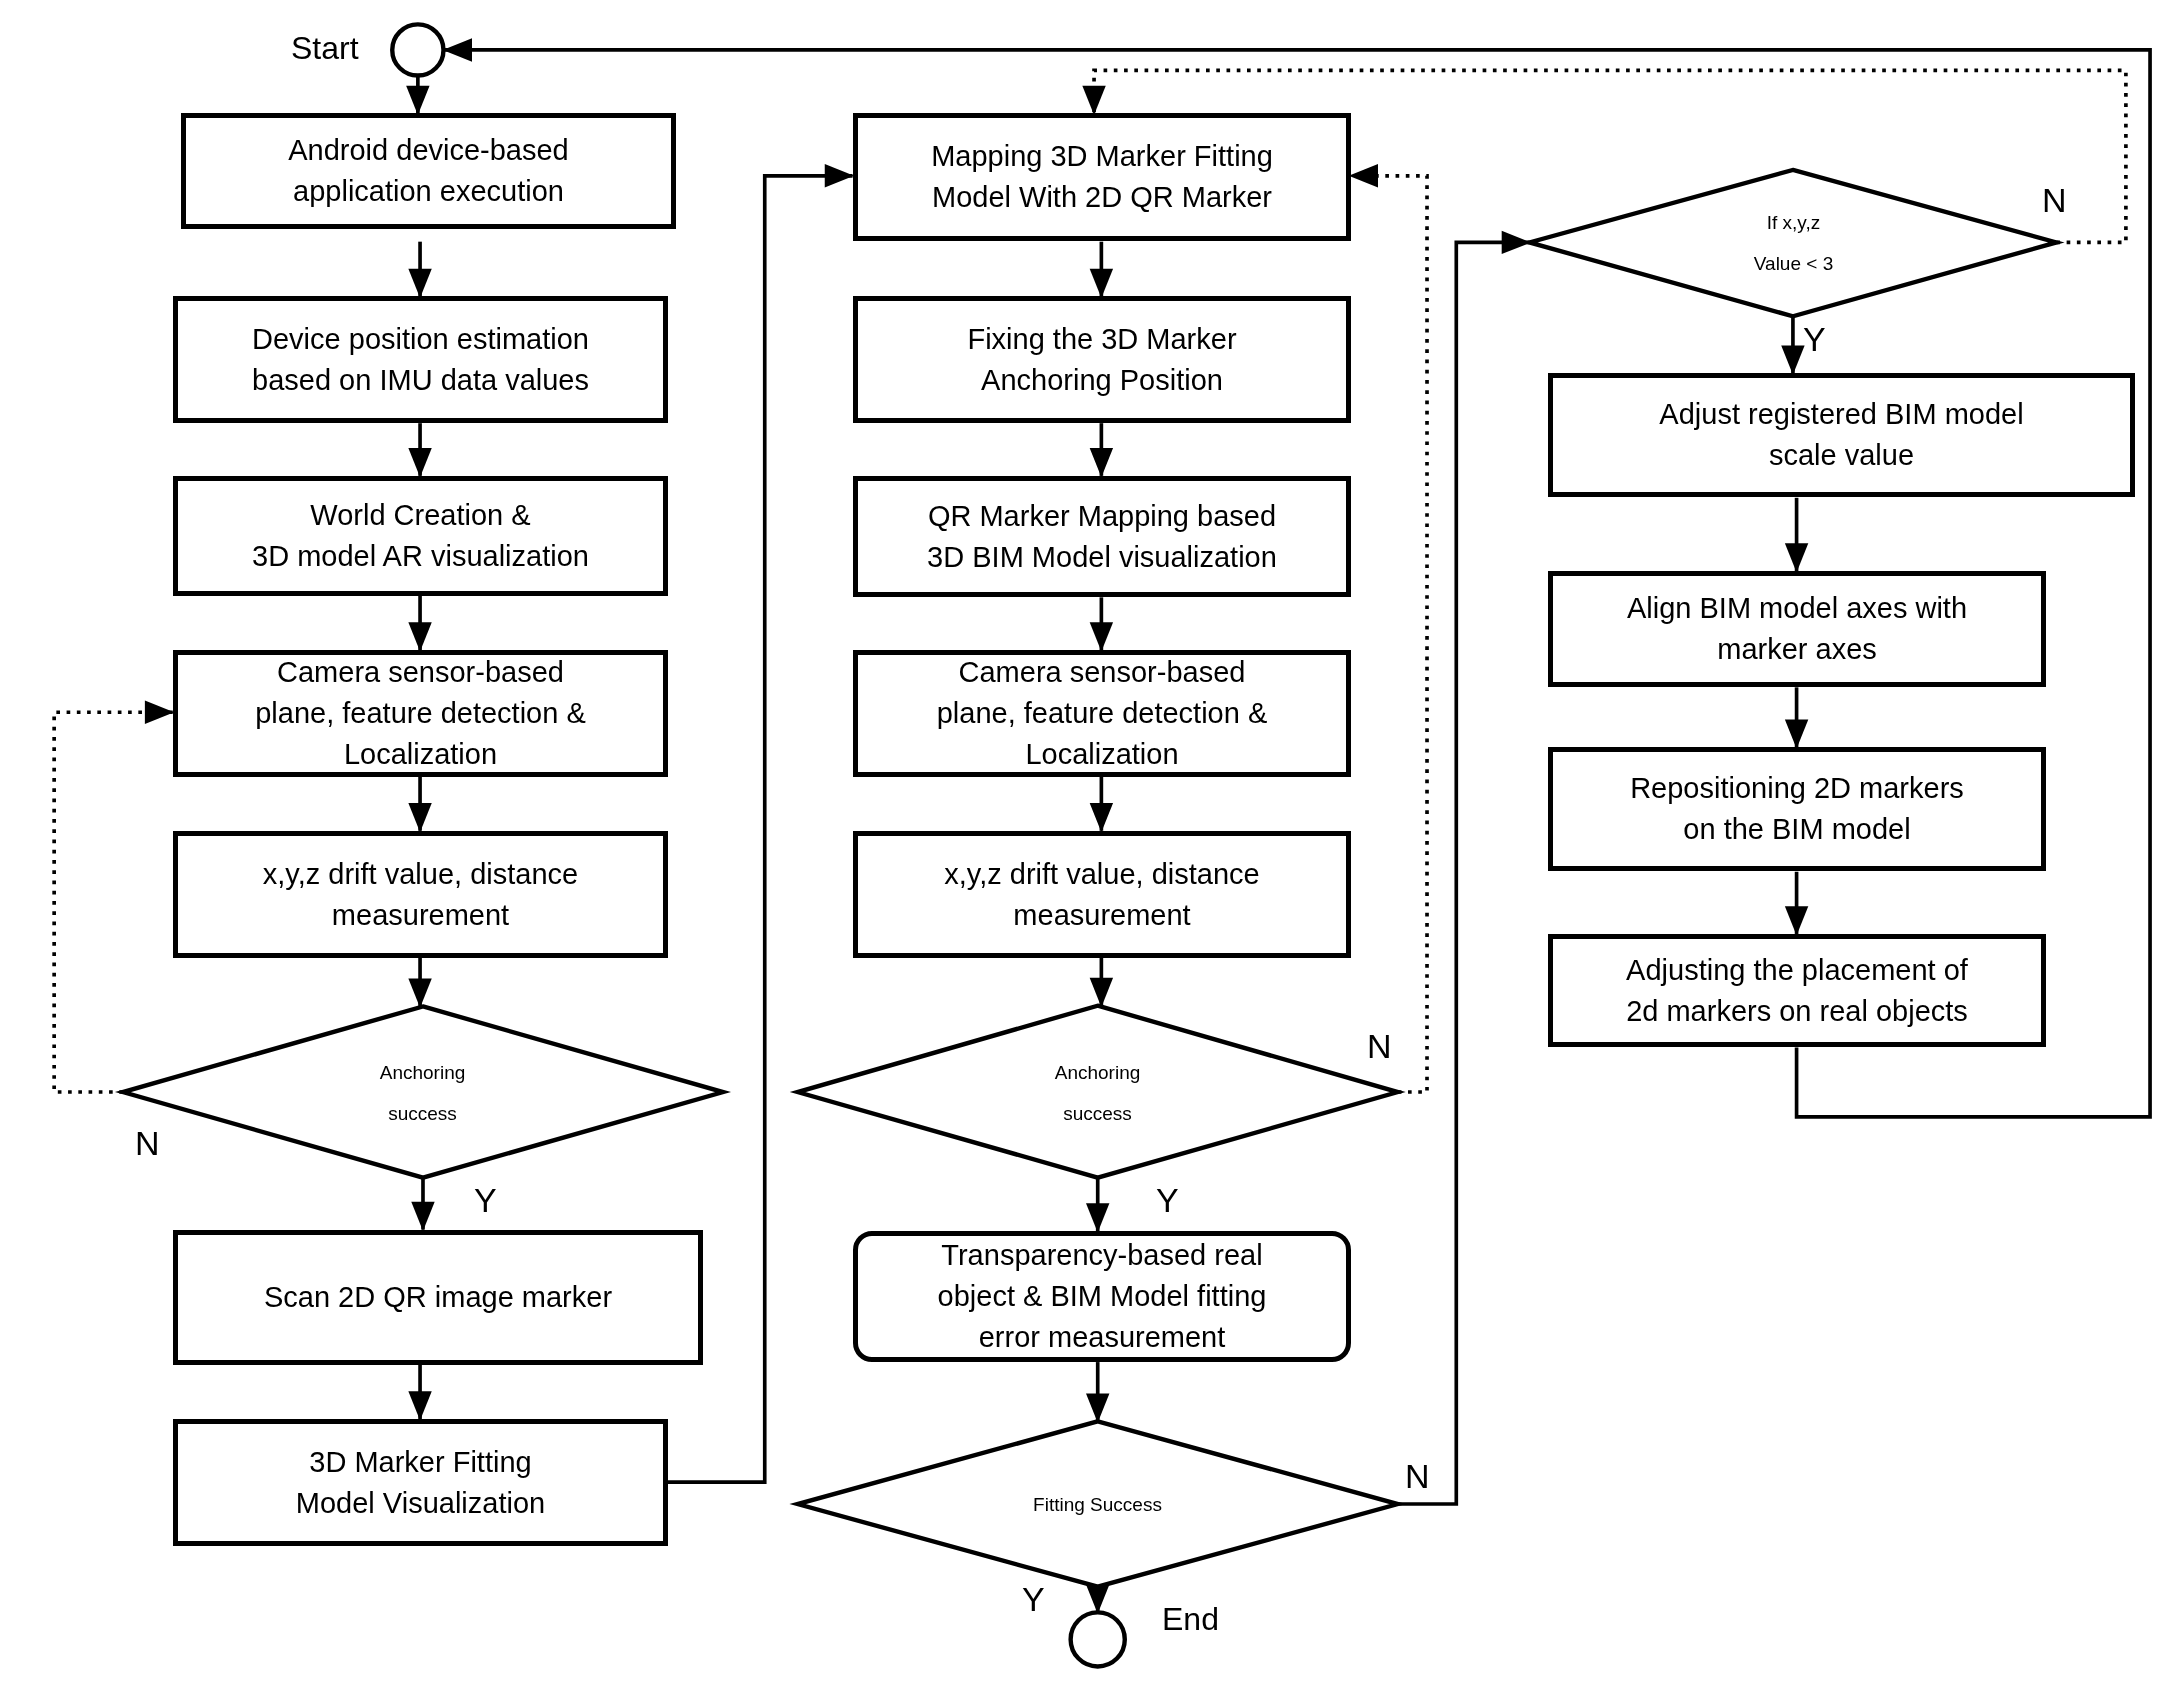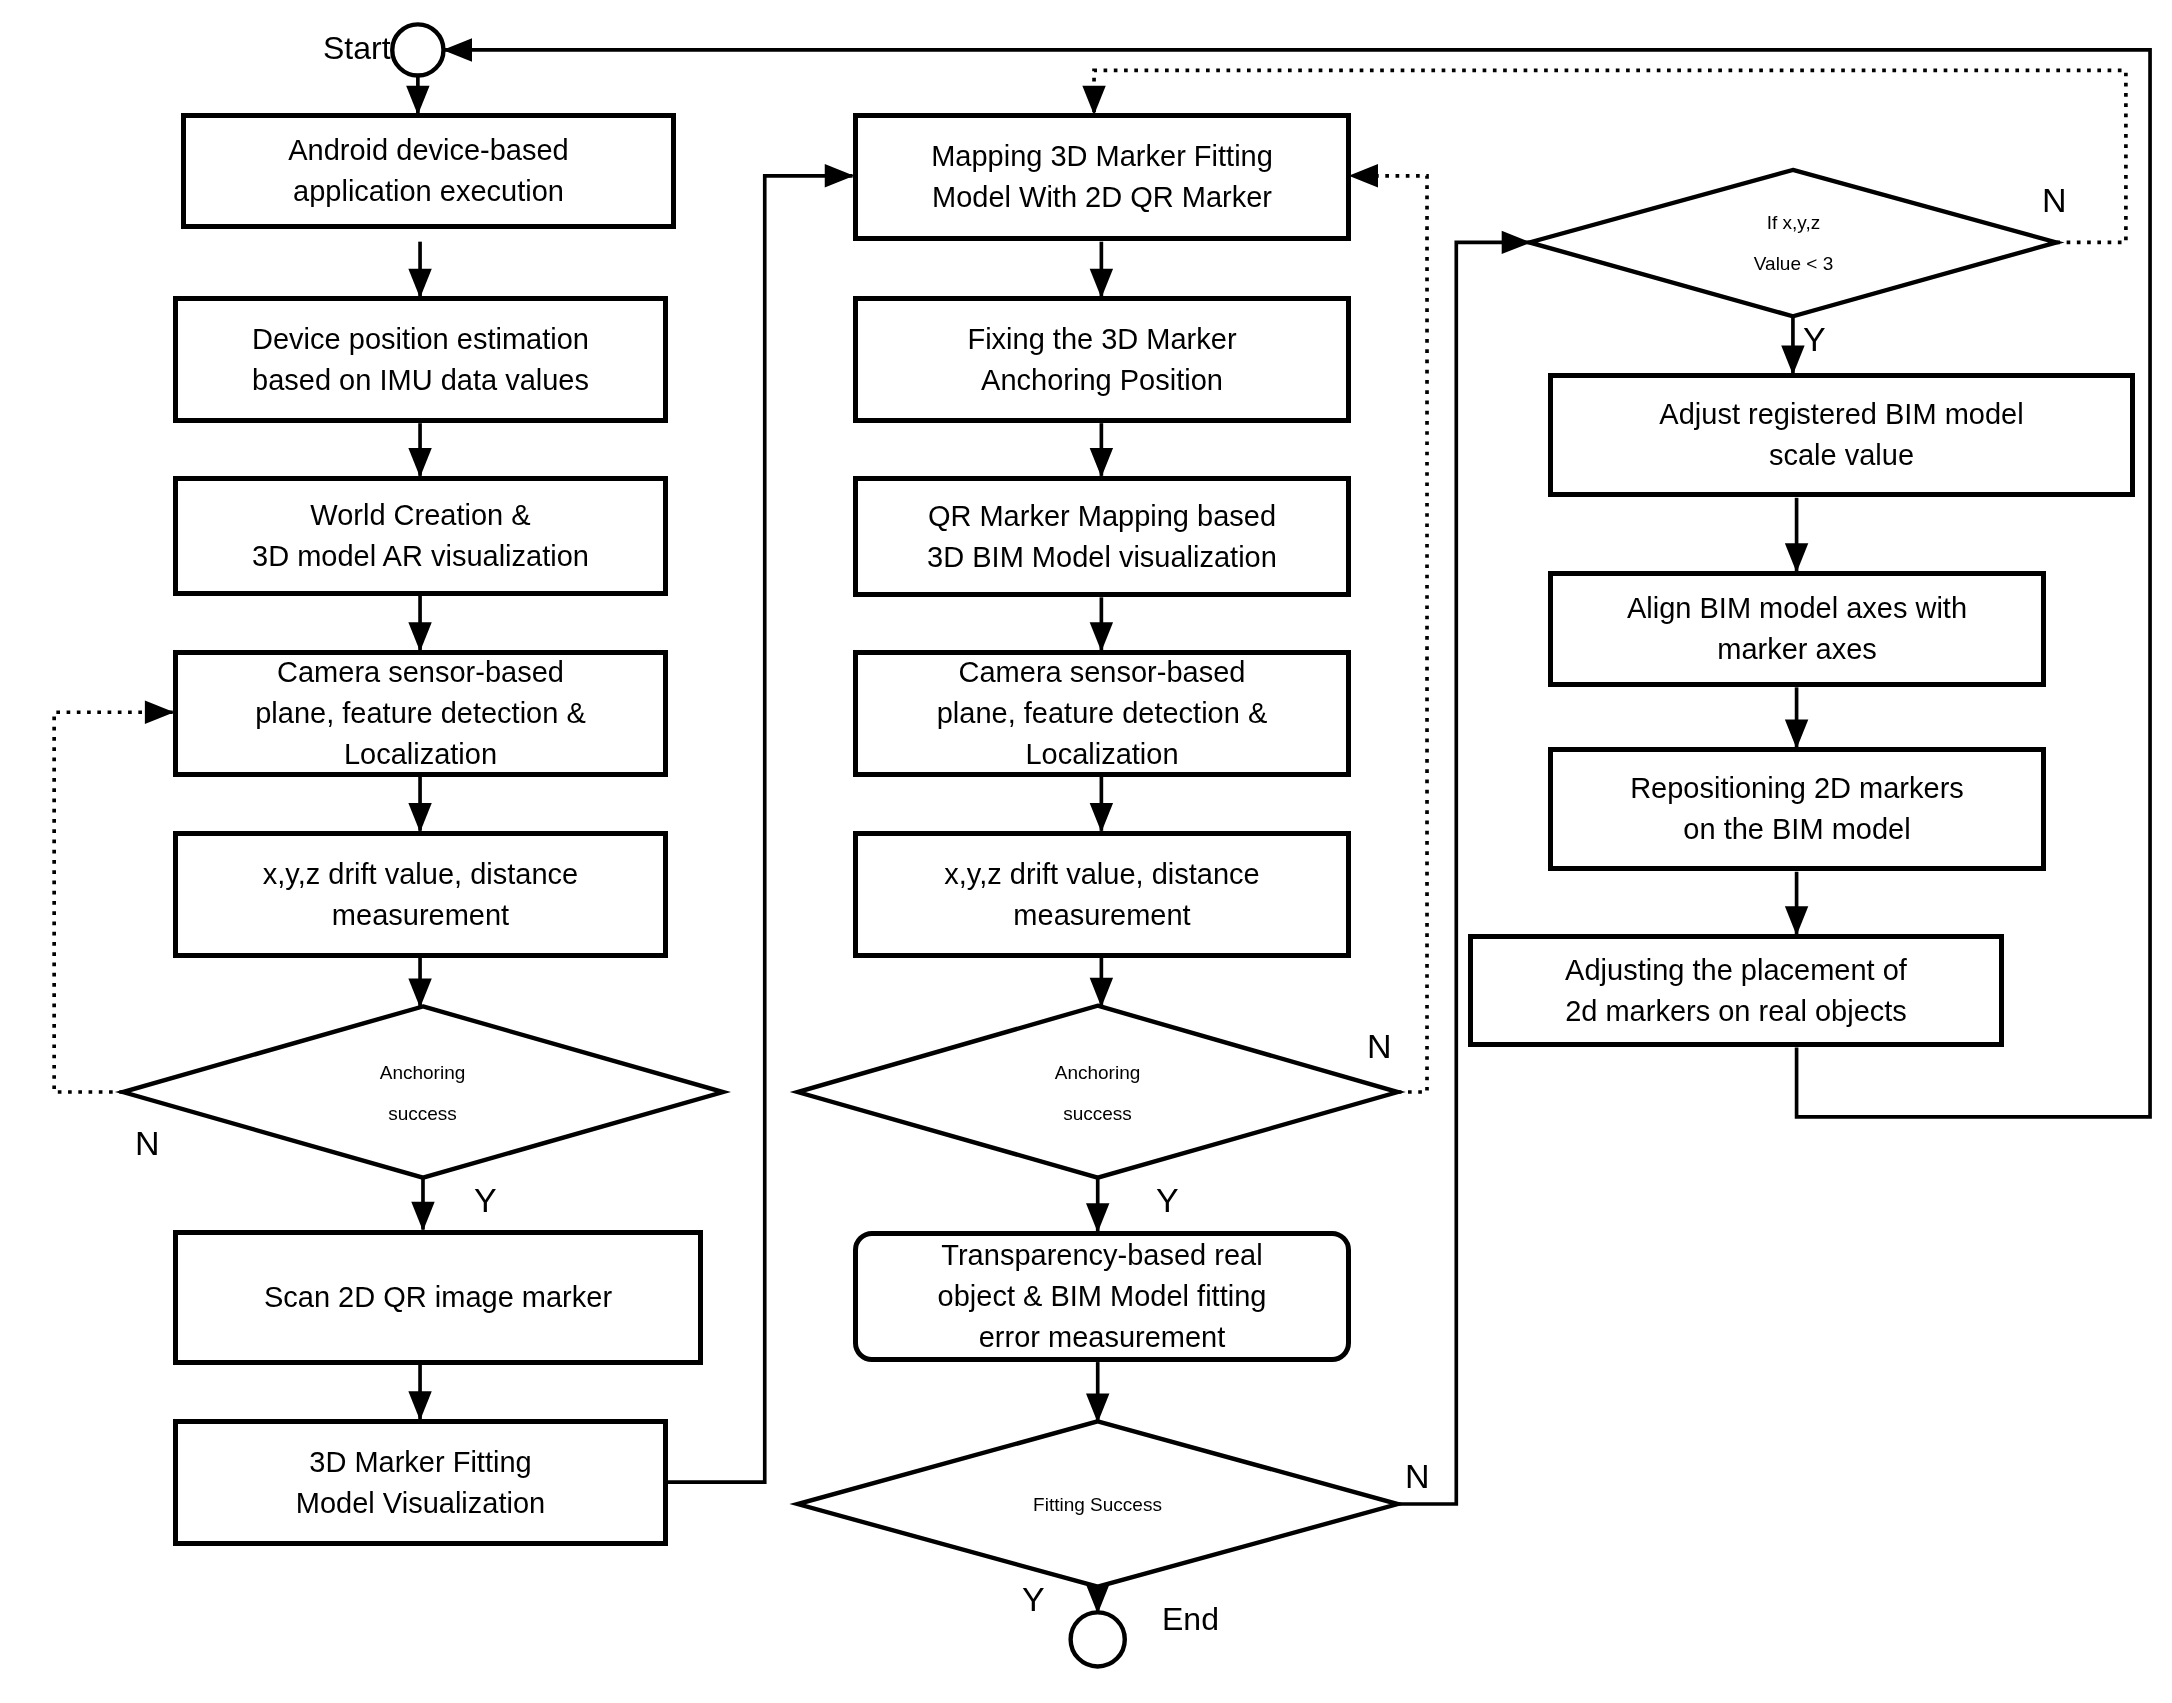--- a/index.html
+++ b/index.html
@@ -189,34 +189,34 @@
 scale value</span>
   </div>
   <div class="box" style="left:1548px;top:571px;width:498px;height:116px;">
     <span>Align BIM model axes with
 marker axes</span>
   </div>
   <div class="box" style="left:1548px;top:747px;width:498px;height:124px;">
     <span>Repositioning 2D markers
 on the BIM model</span>
   </div>
-  <div class="box" style="left:1468px;top:934px;width:536px;height:113px;">
+  <div class="box" style="left:1548px;top:934px;width:498px;height:113px;">
     <span>Adjusting the placement of
 2d markers on real objects</span>
   </div>
 
   <div class="dia-label" style="left:269px;top:1025px;width:307px;height:135px;">Anchoring
 success</div>
   <div class="dia-label" style="left:944px;top:1025px;width:307px;height:135px;">Anchoring
 success</div>
   <div class="dia-label" style="left:944px;top:1457px;width:307px;height:95px;">Fitting Success</div>
   <div class="dia-label" style="left:1640px;top:176px;width:307px;height:133px;">If x,y,z
 Value &lt; 3</div>
 
-  <div class="terminal-label" style="left:291px;top:32px;margin-left:32px;">Start</div>
+  <div class="terminal-label" style="left:291px;top:32px;">Start</div>
   <div class="terminal-label" style="left:1162px;top:1603px;">End</div>
 
   <div class="tag" style="left:135px;top:1126px;">N</div>
   <div class="tag" style="left:474px;top:1183px;">Y</div>
   <div class="tag" style="left:1367px;top:1029px;">N</div>
   <div class="tag" style="left:1156px;top:1183px;">Y</div>
   <div class="tag" style="left:1405px;top:1459px;">N</div>
   <div class="tag" style="left:1022px;top:1582px;">Y</div>
   <div class="tag" style="left:2042px;top:183px;">N</div>
   <div class="tag" style="left:1803px;top:322px;">Y</div>

